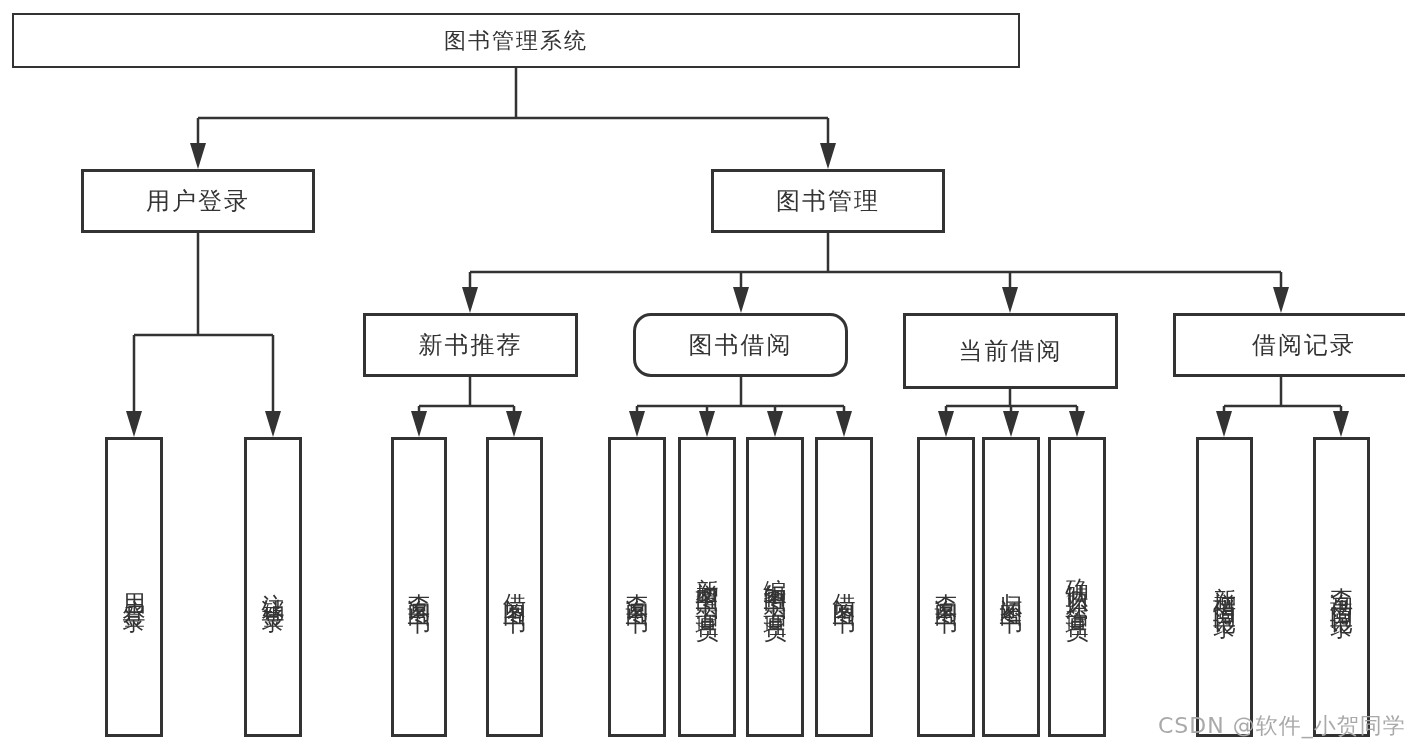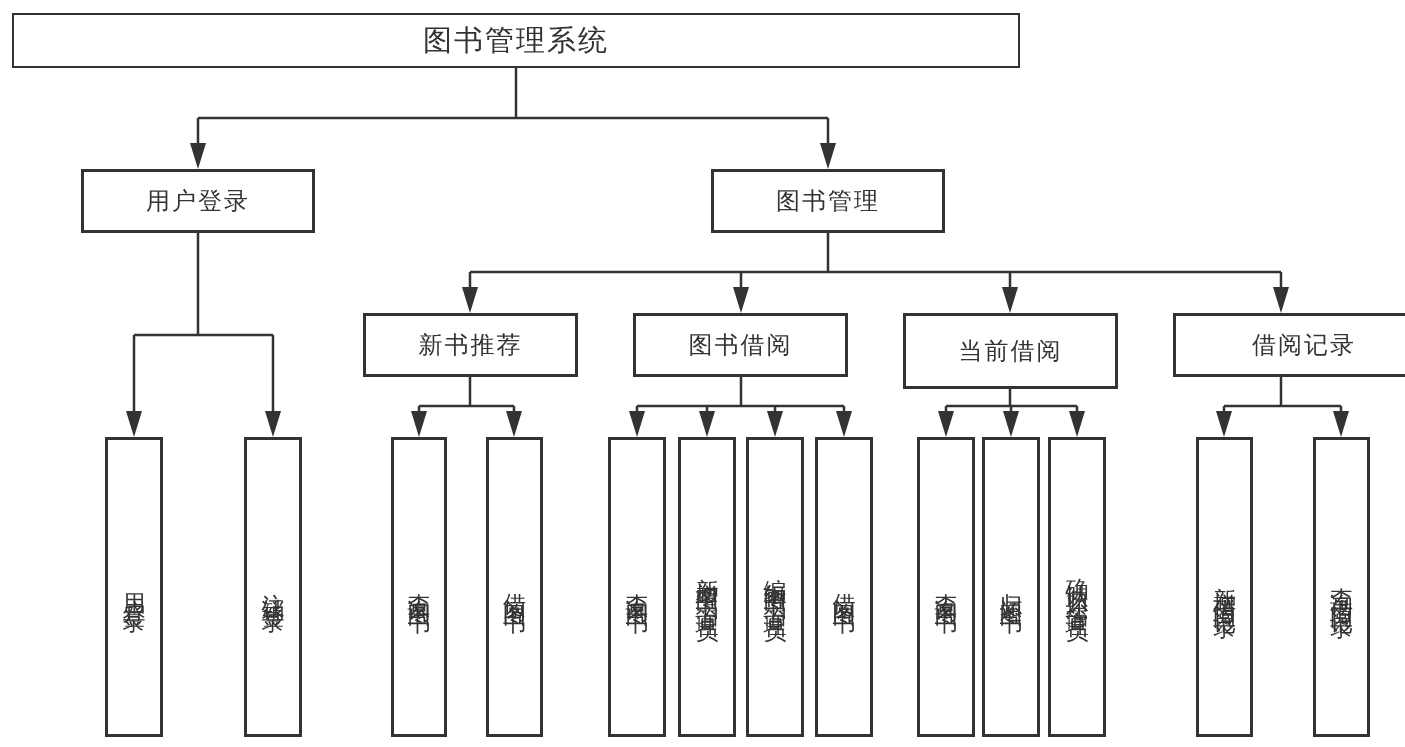--- a/index.html
+++ b/index.html
@@ -27,21 +27,21 @@
     background: #ffffff;
     border: 3px solid #333333;
     color: #333333;
     display: flex;
     align-items: center;
     justify-content: center;
     z-index: 2;
   }
   .node.root {
     border-width: 2px;
-    font-size: 29px;
+    font-size: 22px;
     letter-spacing: 2px;
   }
   .node.hbox {
     font-size: 24px;
     letter-spacing: 2px;
   }
   .node.leaf {
     writing-mode: vertical-lr;
     text-orientation: mixed;
     font-size: 23px;
@@ -86,21 +86,21 @@
              M1069 411 L1085 411 L1077 437 Z
              M1216 411 L1232 411 L1224 437 Z  M1333 411 L1349 411 L1341 437 Z" fill="#333333" stroke="none"></path>
   </svg>
 
   <div class="node root" style="left:12px; top:13px; width:1008px; height:55px;">图书管理系统</div>
 
   <div class="node hbox" style="left:81px; top:169px; width:234px; height:64px;">用户登录</div>
   <div class="node hbox" style="left:711px; top:169px; width:234px; height:64px;">图书管理</div>
 
   <div class="node hbox" style="left:363px; top:313px; width:215px; height:64px;">新书推荐</div>
-  <div class="node hbox" style="left:633px; top:313px; width:215px; height:64px;">图书借阅</div>
+  <div class="node hbox" style="left:633px; top:313px; width:215px; height:64px;border-radius:18px;">图书借阅</div>
   <div class="node hbox" style="left:903px; top:313px; width:215px; height:76px;">当前借阅</div>
   <div class="node hbox" style="left:1173px; top:313px; width:262px; height:64px;">借阅记录</div>
 
   <div class="node leaf" style="left:105px; top:437px; width:58px; height:300px;">用户登录</div>
   <div class="node leaf" style="left:244px; top:437px; width:58px; height:300px;">注销登录</div>
 
   <div class="node leaf" style="left:391px; top:437px; width:56px; height:300px;">查询图书</div>
   <div class="node leaf" style="left:486px; top:437px; width:57px; height:300px;">借阅图书</div>
 
   <div class="node leaf" style="left:608px; top:437px; width:58px; height:300px;">查询图书</div>
@@ -108,14 +108,15 @@
   <div class="node leaf" style="left:746px; top:437px; width:58px; height:300px;">编辑图书（管理员）</div>
   <div class="node leaf" style="left:815px; top:437px; width:58px; height:300px;">借阅图书</div>
 
   <div class="node leaf" style="left:917px; top:437px; width:58px; height:300px;">查询图书</div>
   <div class="node leaf" style="left:982px; top:437px; width:58px; height:300px;">归还图书</div>
   <div class="node leaf" style="left:1048px; top:437px; width:58px; height:300px;">确认归还（管理员）</div>
 
   <div class="node leaf" style="left:1196px; top:437px; width:57px; height:300px;">新增借阅记录</div>
   <div class="node leaf" style="left:1313px; top:437px; width:57px; height:300px;">查询借阅记录</div>
 
+  <div class="watermark">CSDN @软件_小贺同学</div>
 
 </div>
 
 </body></html>

